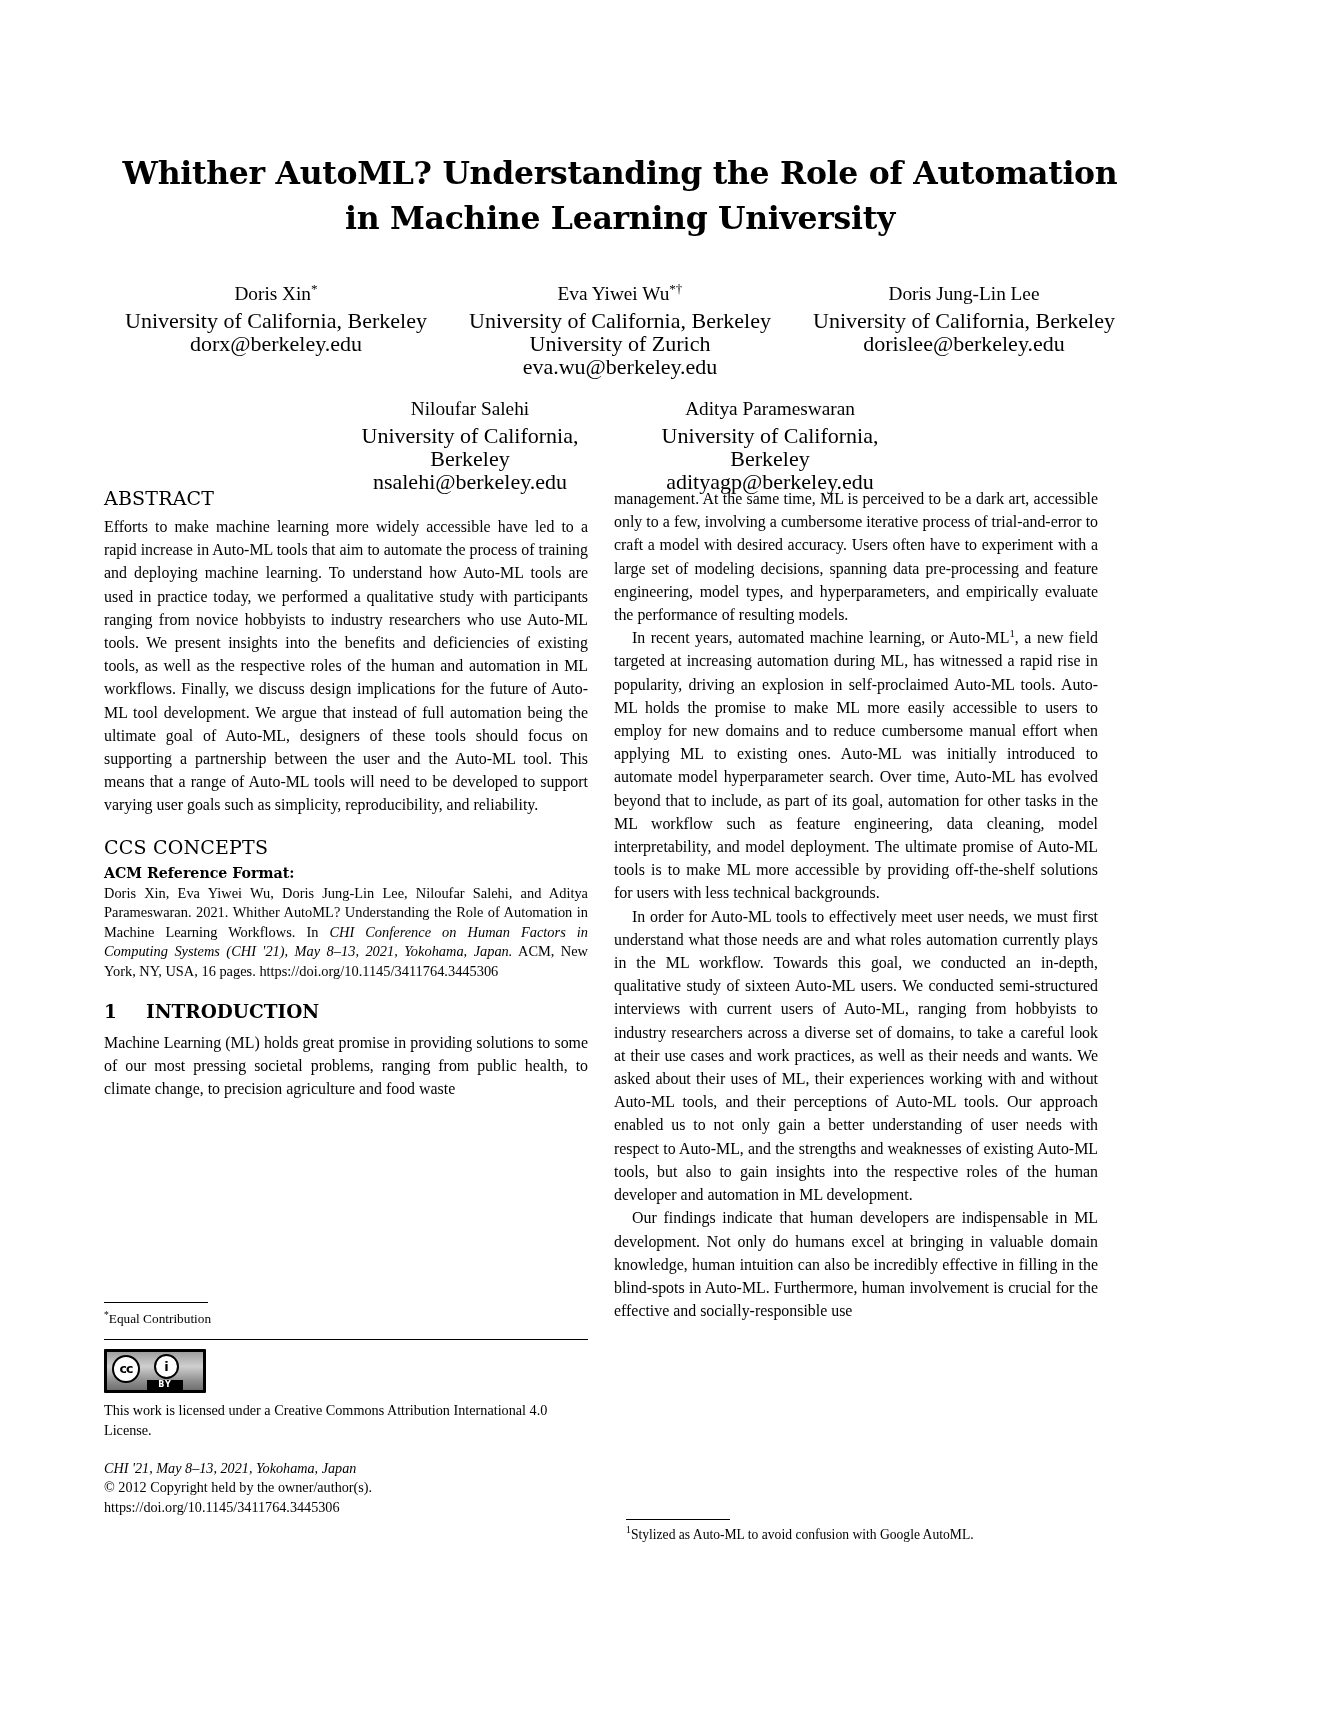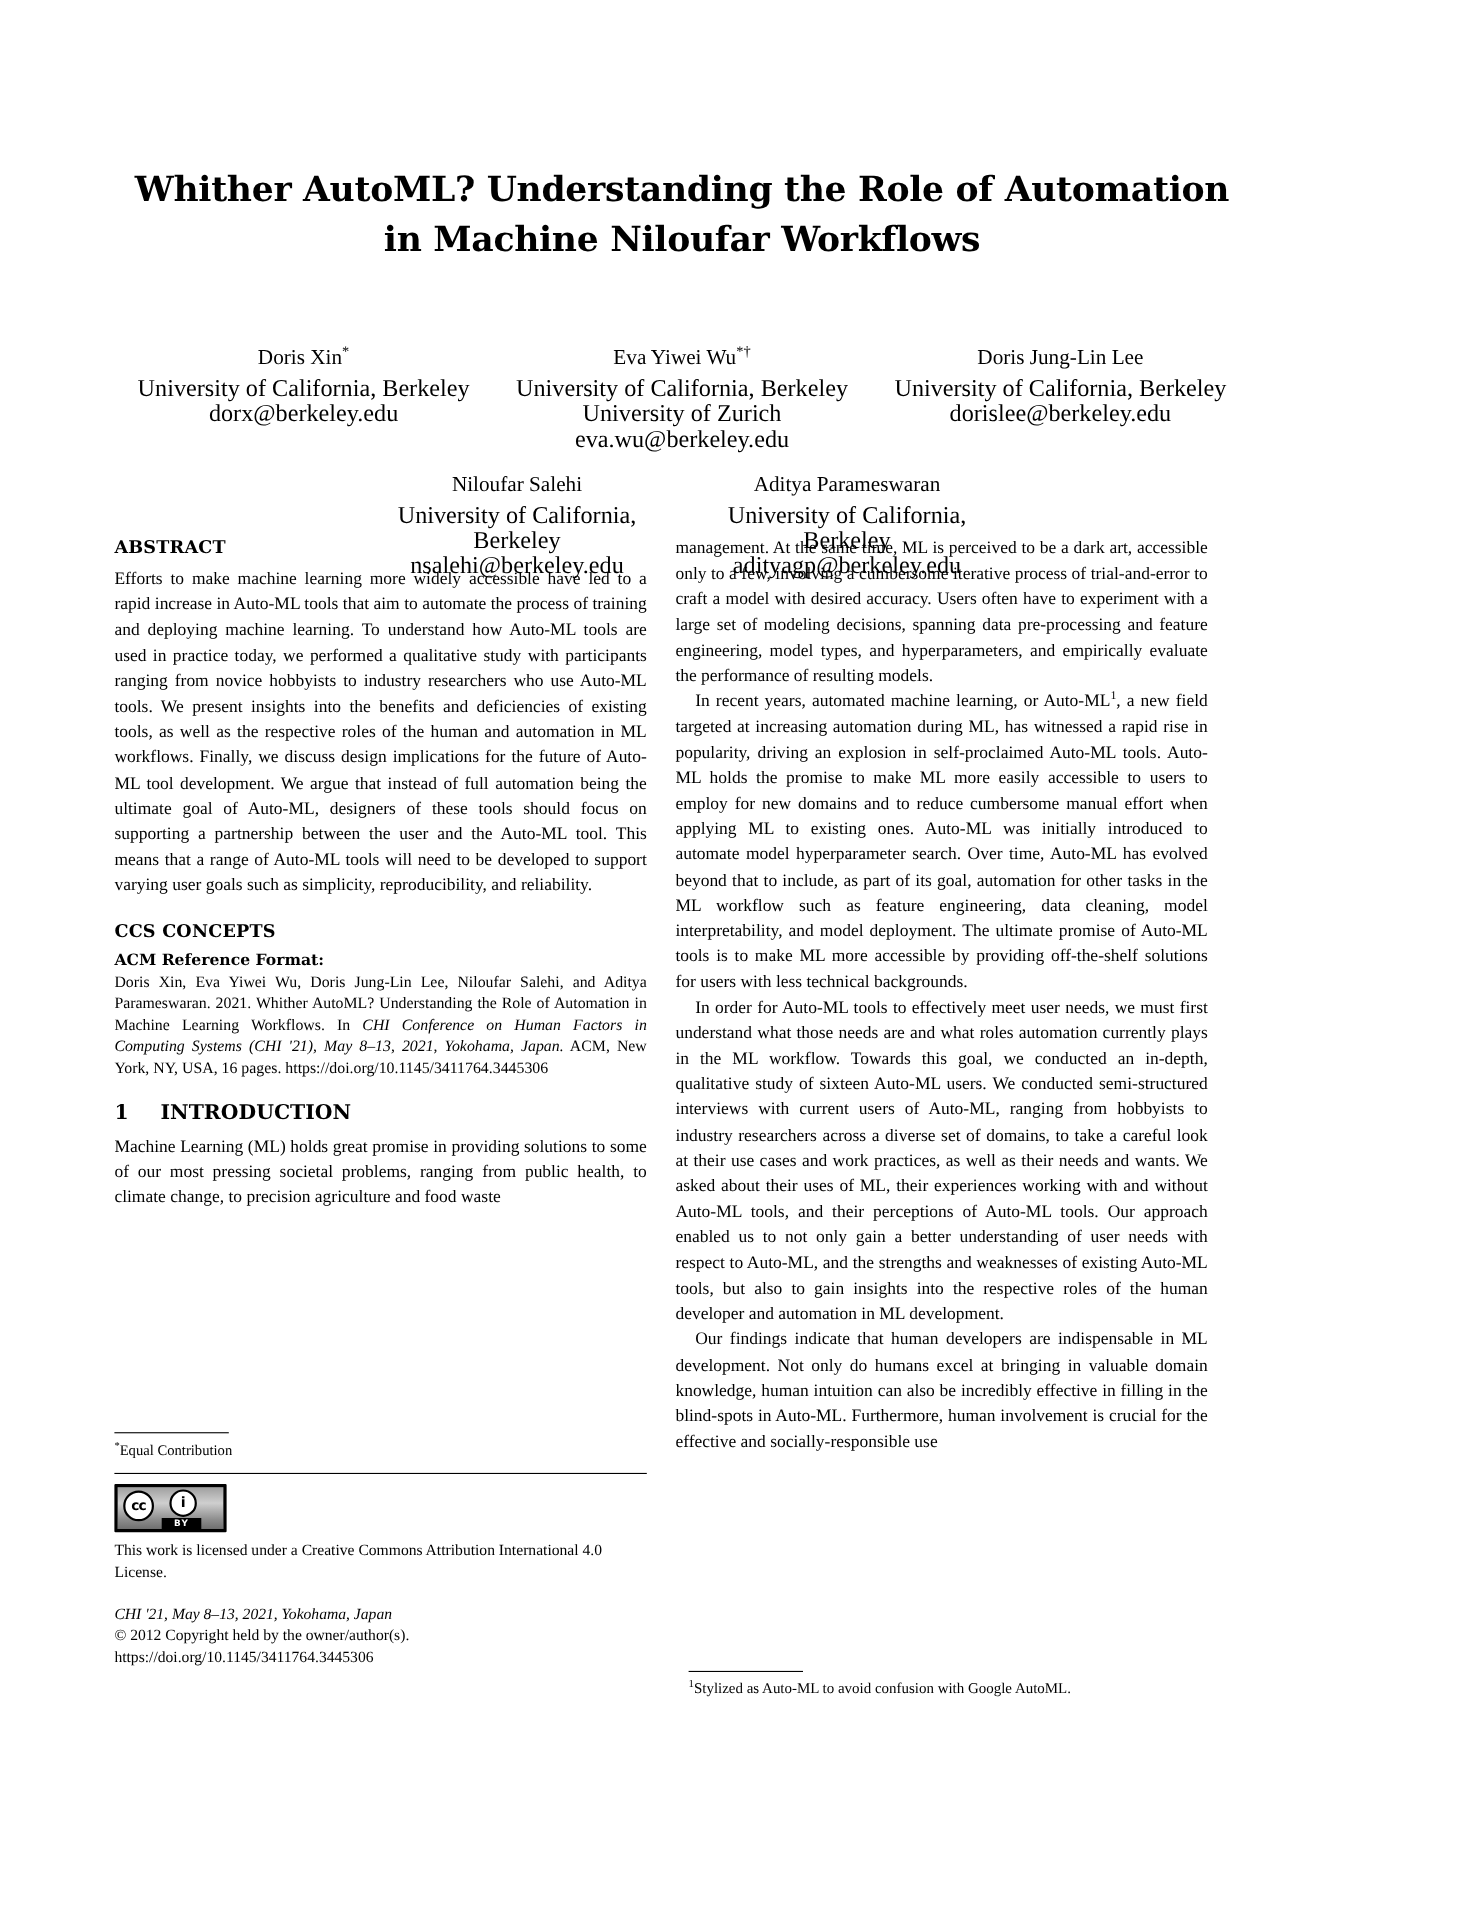--- a/index.html
+++ b/index.html
@@ -47,21 +47,20 @@
     left: 104px;
     display: flex;
     justify-content: center;
   }
   .authors-row.row1 { top: 281px; }
   .authors-row.row2 { top: 396px; }
   .author {
     text-align: center;
     font-size: 16.2px;
     line-height: 23.4px;
-    margin-top: 32px;
   }
   .authors-row.row1 .author { width: 344px; }
   .authors-row.row2 .author { width: 300px; }
   .author .name {
     font-size: 19.3px;
     line-height: 26px;
     display: block;
     margin-bottom: 2px;
   }
   .author .aff, .author .email {
@@ -84,22 +83,22 @@
     line-height: 23.2px;
     text-align: justify;
     text-justify: inter-word;
     hyphens: none;
   }
   .col-left  { left: 104px; }
   .col-right { left: 614px; }
 
   h2.section-head {
     font-family: "DejaVu Serif", "Liberation Serif", serif;
-    font-weight: bold;
-    font-size: 16px;
+    font-weight: normal;
+    font-size: 19px;
     line-height: 22px;
     margin: 0 0 6px 0;
     letter-spacing: 0.2px;
   }
   h2.numbered-head {
     font-family: "DejaVu Serif", "Liberation Serif", serif;
     font-weight: bold;
     font-size: 18.5px;
     line-height: 24px;
     margin: 18px 0 7px 0;
@@ -231,21 +230,21 @@
   .footnote-right .rule-short { margin-bottom: 6px; }
   .footnote-right sup { font-size: 0.72em; vertical-align: super; line-height: 0; }
   sup.fnref { font-size: 0.68em; vertical-align: super; line-height: 0; }
 </style>
 </head>
 <body>
 
 <div class="page">
 
   <div class="title-block">
-    <h1 class="paper-title">Whither AutoML? Understanding the Role of Automation in Machine Niloufar Workflows</h1>
+    <h1 class="paper-title">Whither AutoML? Understanding the Role of Automation in Machine Learning University</h1>
   </div>
 
   <div class="authors-row row1">
     <div class="author">
       <span class="name"><span>Doris Xin</span><sup class="mark">*</sup></span>
       <span class="aff">University of California, Berkeley</span>
       <span class="email">dorx@berkeley.edu</span>
     </div>
     <div class="author">
       <span class="name"><span>Eva Yiwei Wu</span><sup class="mark">*†</sup></span>

